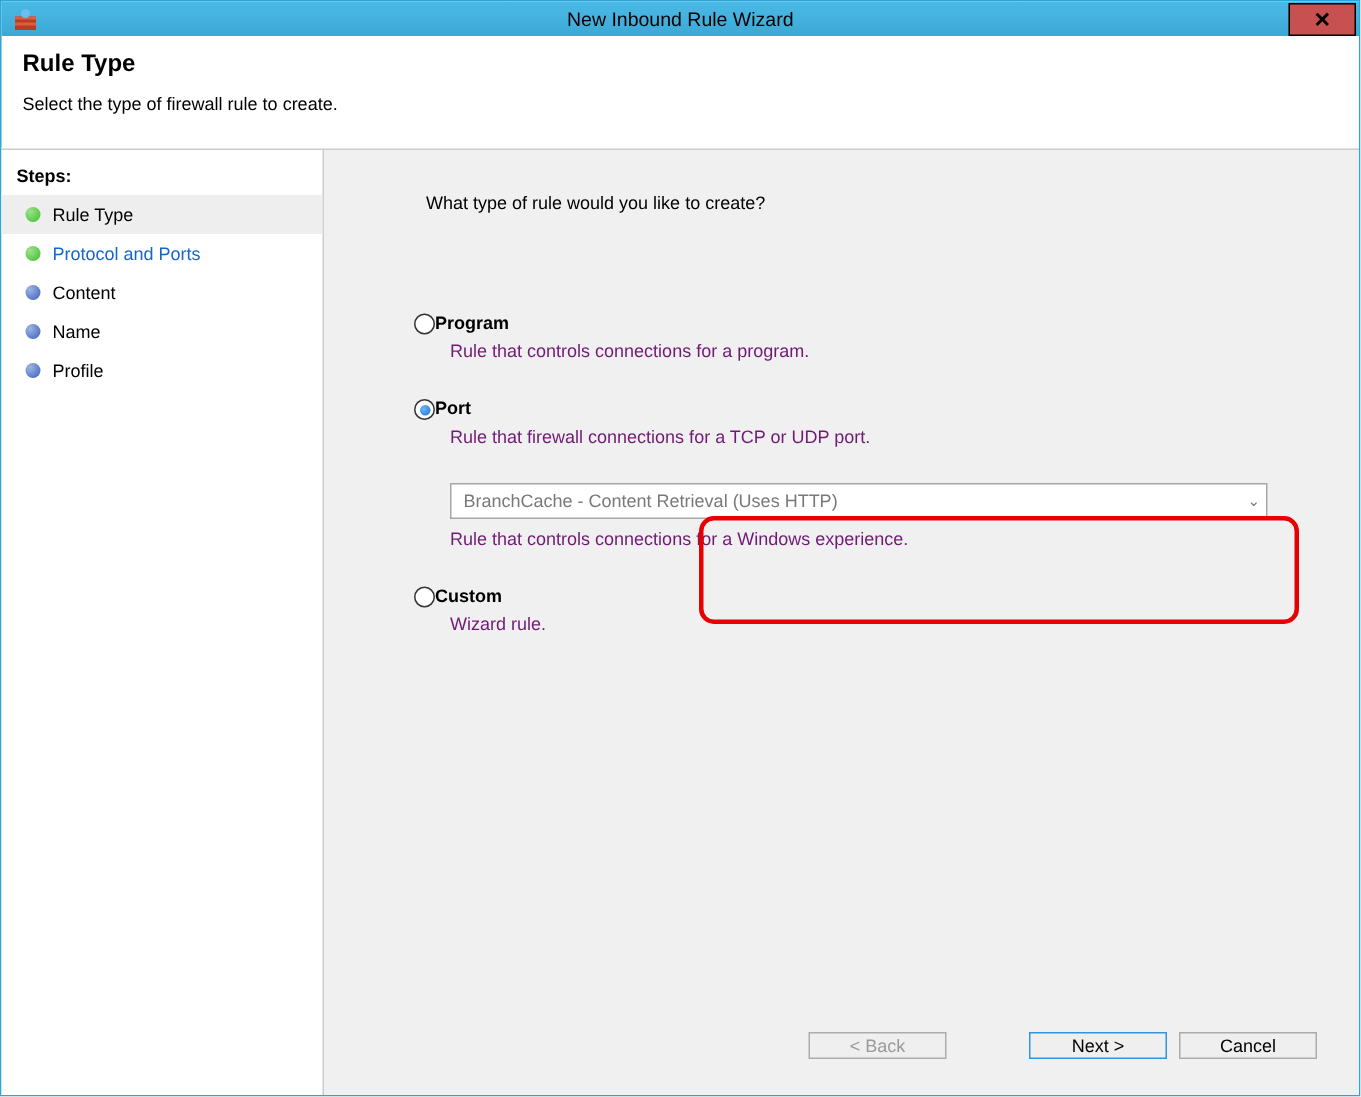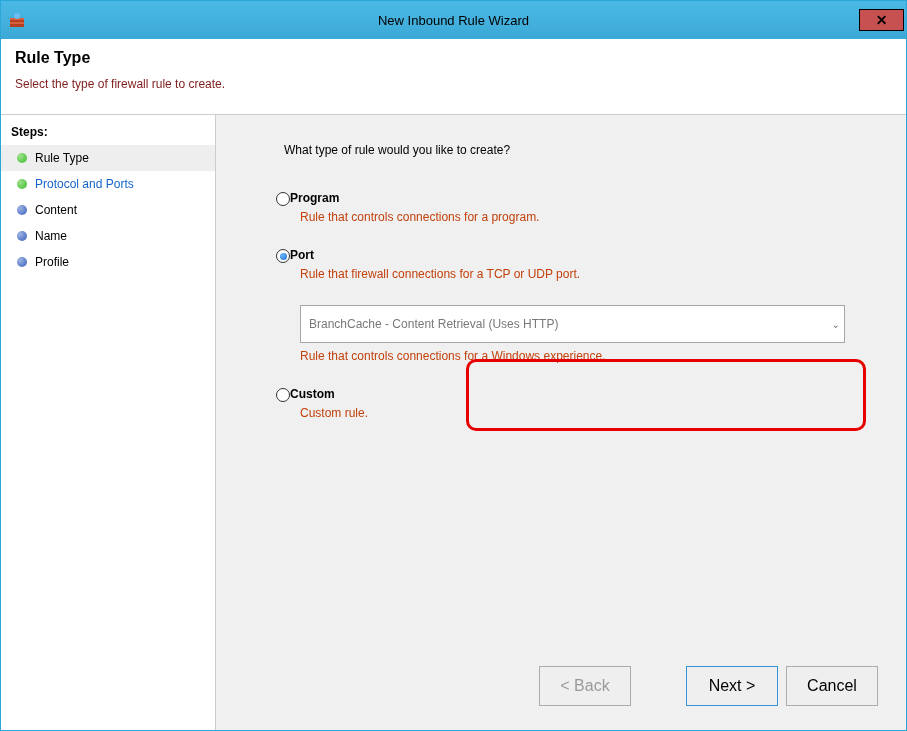--- a/index.html
+++ b/index.html
@@ -11,21 +11,21 @@
   }
   .window {
     width: 907px;
     height: 731px;
     border: 1px solid #2aa6d8;
     background: #fff;
     display: flex;
     flex-direction: column;
   }
   .titlebar {
-    height: 38px;
+    height: 23px;
     background: linear-gradient(#4bb9e6, #3ca8d6);
     display: flex;
     align-items: center;
     position: relative;
     text-align: right;
   }
   .titlebar-icon {
     width: 20px; height: 20px;
     margin-left: 6px;
     display: flex; align-items: center; justify-content: center;
@@ -52,21 +52,21 @@
     border-bottom: 1px solid #fff;
   }
   .header-title {
     font-size: 16px;
     font-weight: bold;
     color: #000;
     margin-bottom: 10px;
   }
   .header-subtitle {
     font-size: 12px;
-    color: #7f1d1d;
+    color: #000000;
   }
   .body-area {
     flex: 1;
     display: flex;
     border-top: 1px solid #ccc;
   }
   .sidebar {
     width: 215px;
     background: #fff;
     border-right: 1px solid #ccc;
@@ -94,21 +94,21 @@
   .step-text.link { color: #1666c9; }
   .content {
     flex: 1;
     background: #f0f0f0;
     position: relative;
     padding: 28px 28px 20px 60px;
   }
   .prompt {
     font-size: 12px;
     color: #000;
-    margin-bottom: 34px;
+    margin-bottom: 66px;
     margin-left: 8px;
   }
   .option {
     margin-bottom: 24px;
     position: relative;
   }
   .option-row {
     display: flex;
     align-items: flex-start;
   }
@@ -124,36 +124,36 @@
   .radio.selected .radio-dot {
     width: 7px; height: 7px;
     background: radial-gradient(circle at 35% 35%, #6cb5ff, #1a6fd0);
     border-radius: 50%;
   }
   .option-label { font-weight: bold; font-size: 12px; }
   .option-desc {
     margin-left: 24px;
     margin-top: 4px;
     font-size: 12px;
-    color: #c2410c;
+    color: #701a75;
   }
   .highlight-box {
     position: absolute;
     border: 3px solid #e60000;
     border-radius: 10px;
     pointer-events: none;
   }
   .highlight-port {
     left: 250px; top: 244px;
     width: 400px; height: 72px;
   }
   .dropdown {
     margin-left: 24px;
     margin-top: 8px;
-    height: 38px;
+    height: 24px;
     width: 545px;
     background: #fff;
     border: 1px solid #a7a7a7;
     display: flex;
     align-items: center;
     justify-content: space-between;
     padding: 0 4px 0 8px;
     color: #797979;
   }
   .dropdown-arrow {
@@ -161,25 +161,25 @@
     font-size: 10px;
   }
   .button-row {
     position: absolute;
     bottom: 24px;
     right: 28px;
     display: flex;
     gap: 8px;
   }
   .btn {
-    width: 92px; height: 40px;
+    width: 92px; height: 18px;
     background: #efefef;
     border: 1px solid #acacac;
     display: flex; align-items: center; justify-content: center;
-    font-size: 16px;
+    font-size: 12px;
     color: #000;
   }
   .btn.disabled { color: #9a9a9a; }
   .btn.primary { border: 1px solid #3593d8; margin-left: 47px; }
 </style>
 </head>
 <body>
 
 <div class="window">
 
@@ -262,21 +262,21 @@
         <div class="option-desc" style="margin-top:6px;">Rule that controls connections for a Windows experience.</div>
       </div>
 
       <div class="option">
         <div class="option-row">
           <div class="radio">
               <div class="radio-dot"></div>
             </div>
           <div class="option-label">Custom</div>
         </div>
-        <div class="option-desc">Custom rule.</div>
+        <div class="option-desc">Wizard rule.</div>
       </div>
 
       <div class="button-row">
         <div class="btn disabled">&lt; Back</div>
         <div class="btn primary">Next &gt;</div>
         <div class="btn">Cancel</div>
       </div>
 
       <div class="highlight-box highlight-port"></div>
 

